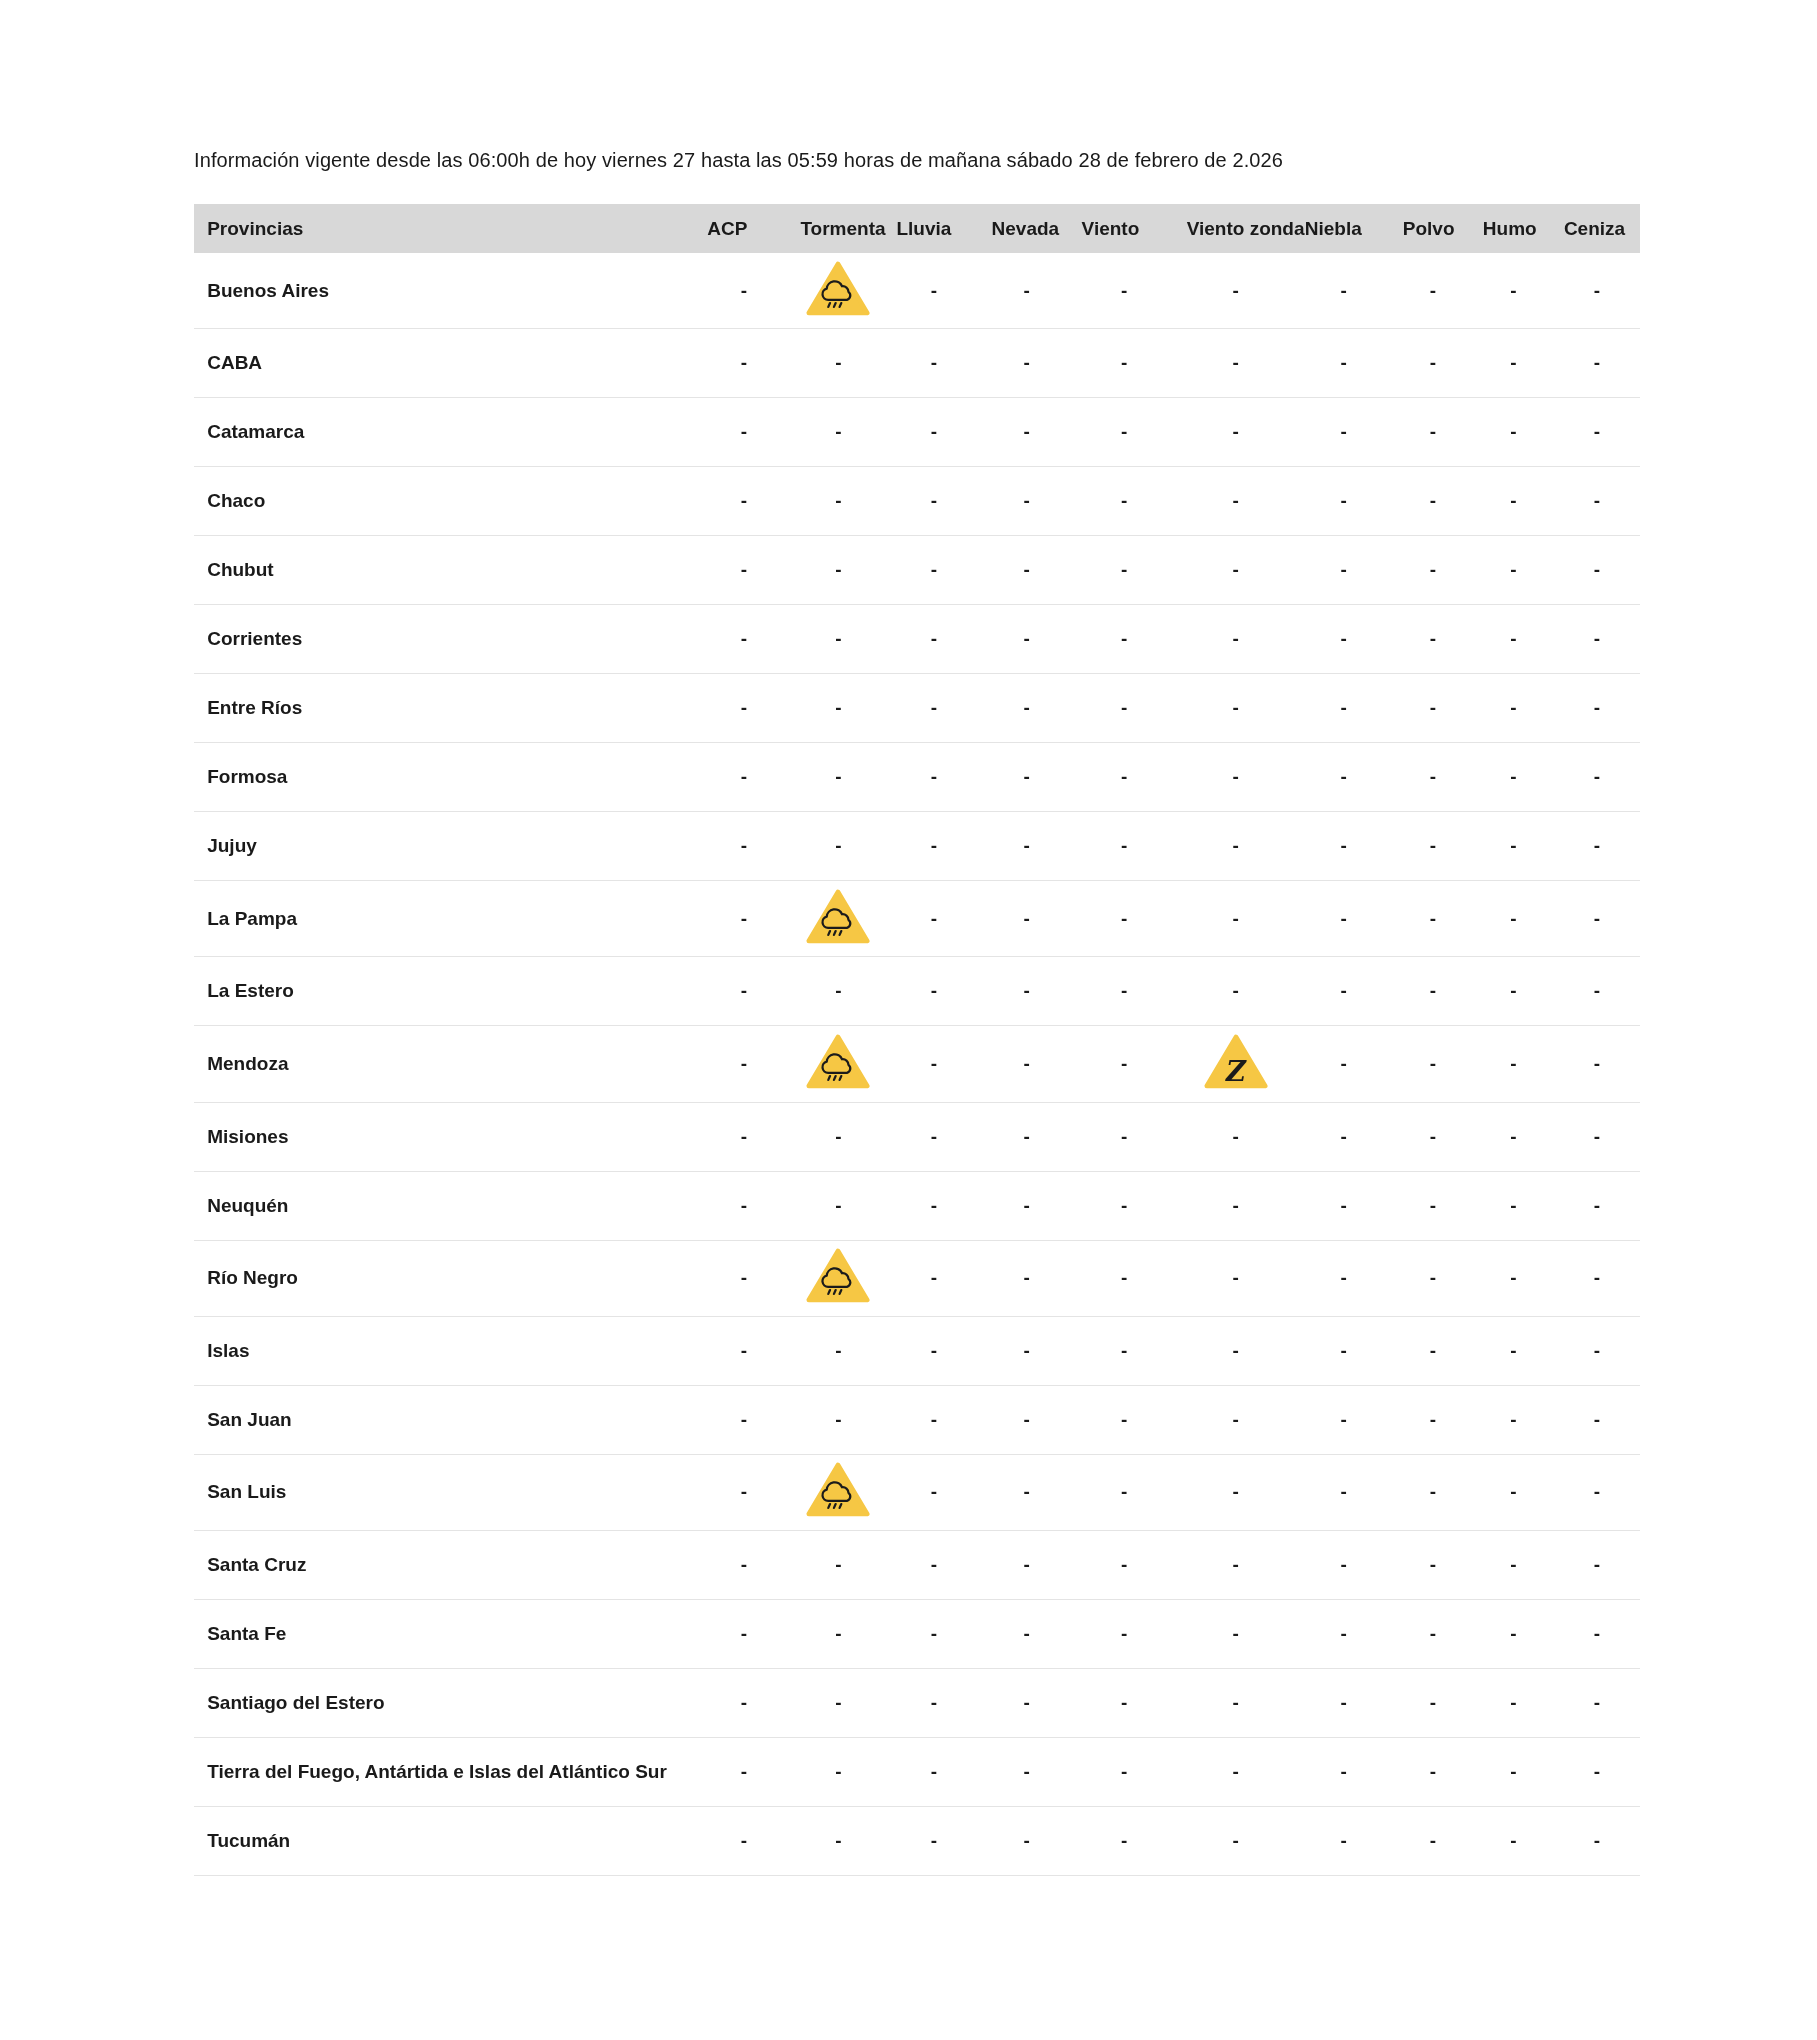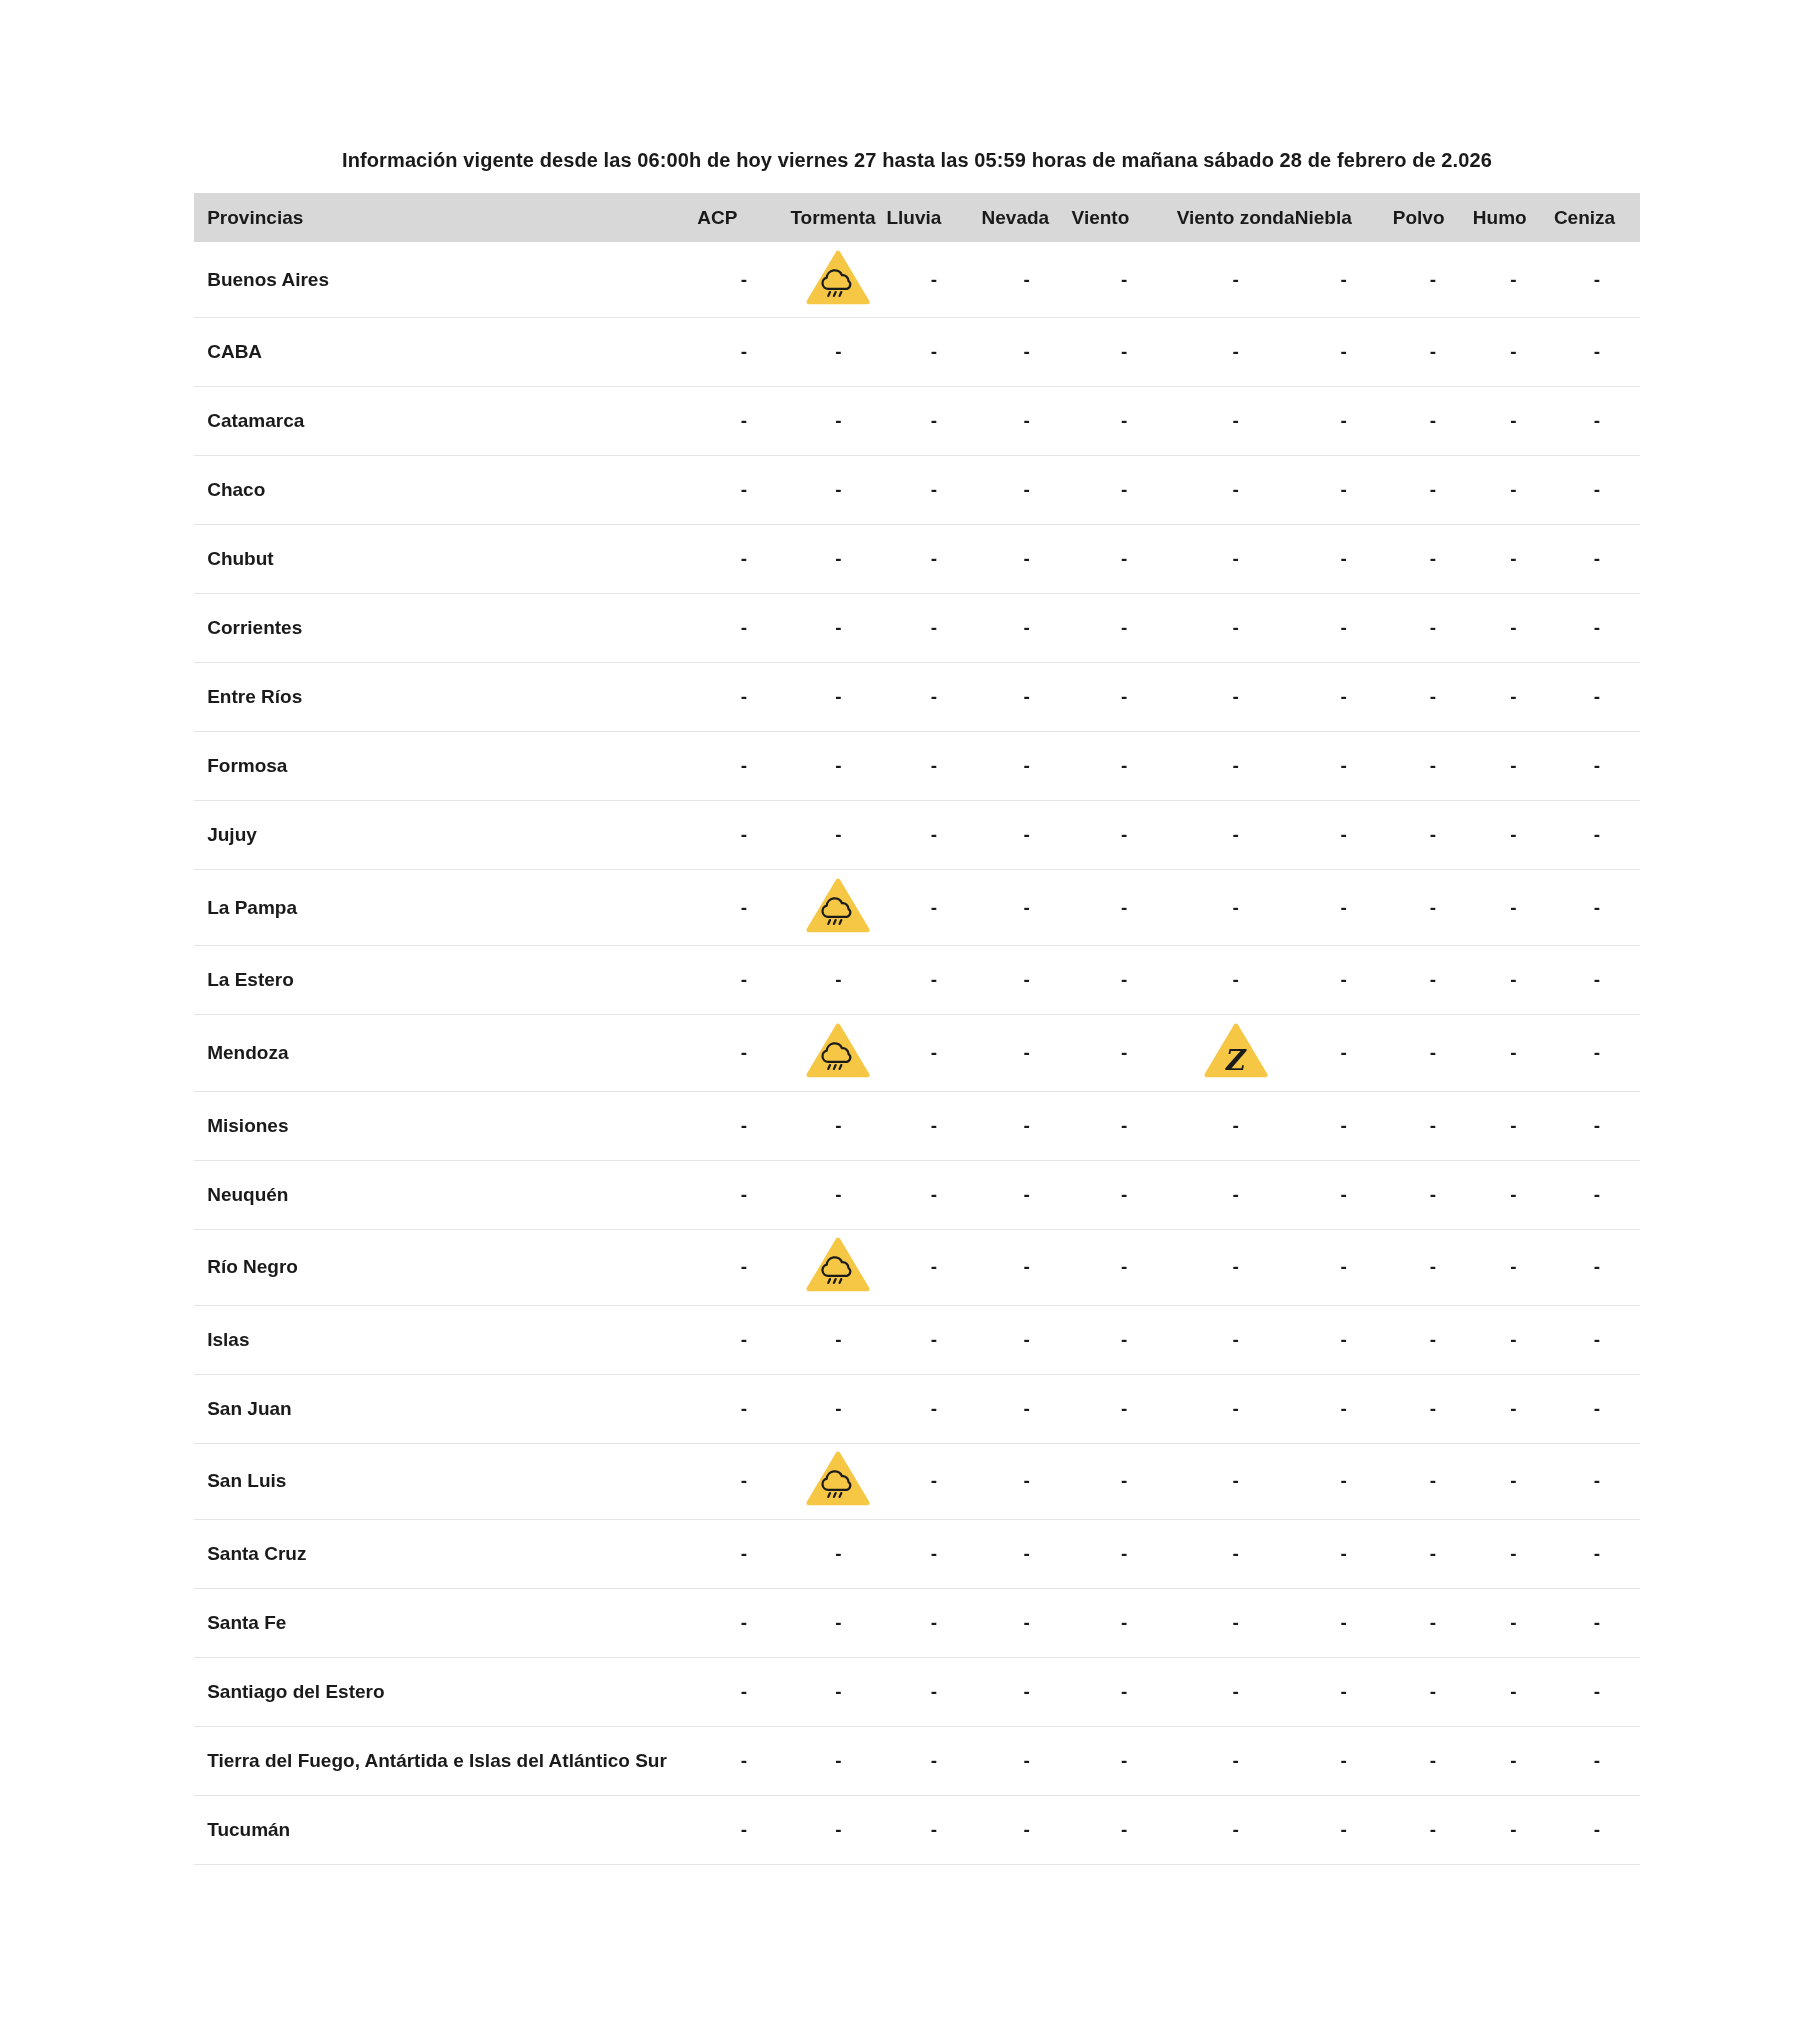--- a/index.html
+++ b/index.html
@@ -10,41 +10,40 @@
     height: 2040px;
     font-family: "Liberation Sans", sans-serif;
     color: var(--text, #1a1a1a);
   }
   .content {
     width: 1446px;
     margin-left: 194px;
   }
   .title {
     margin-top: 149px;
-    margin-bottom: 21px;
-    text-align: center;
+    margin-bottom: 32px;
     font-size: 20px;
-    font-weight: 700;
+    font-weight: 400;
     color: var(--text, #1a1a1a);
     letter-spacing: 0.1px;
   }
   table.alerts {
     border-collapse: collapse;
     table-layout: fixed;
     width: 1446px;
   }
   thead tr {
     background: var(--header-bg, #d8d8d8);
     height: 49px;
   }
   th {
     font-size: 19px;
     font-weight: 700;
     vertical-align: middle;
-    padding: 0;
+    padding: 10px;
     white-space: nowrap;
   }
   th.province-h {
     text-align: left;
     padding-left: 13.2px;
   }
   th.col-h { text-align: left; }
   tbody tr {
     border-bottom: 1.9px solid var(--divider, #e4e4e4);
   }

